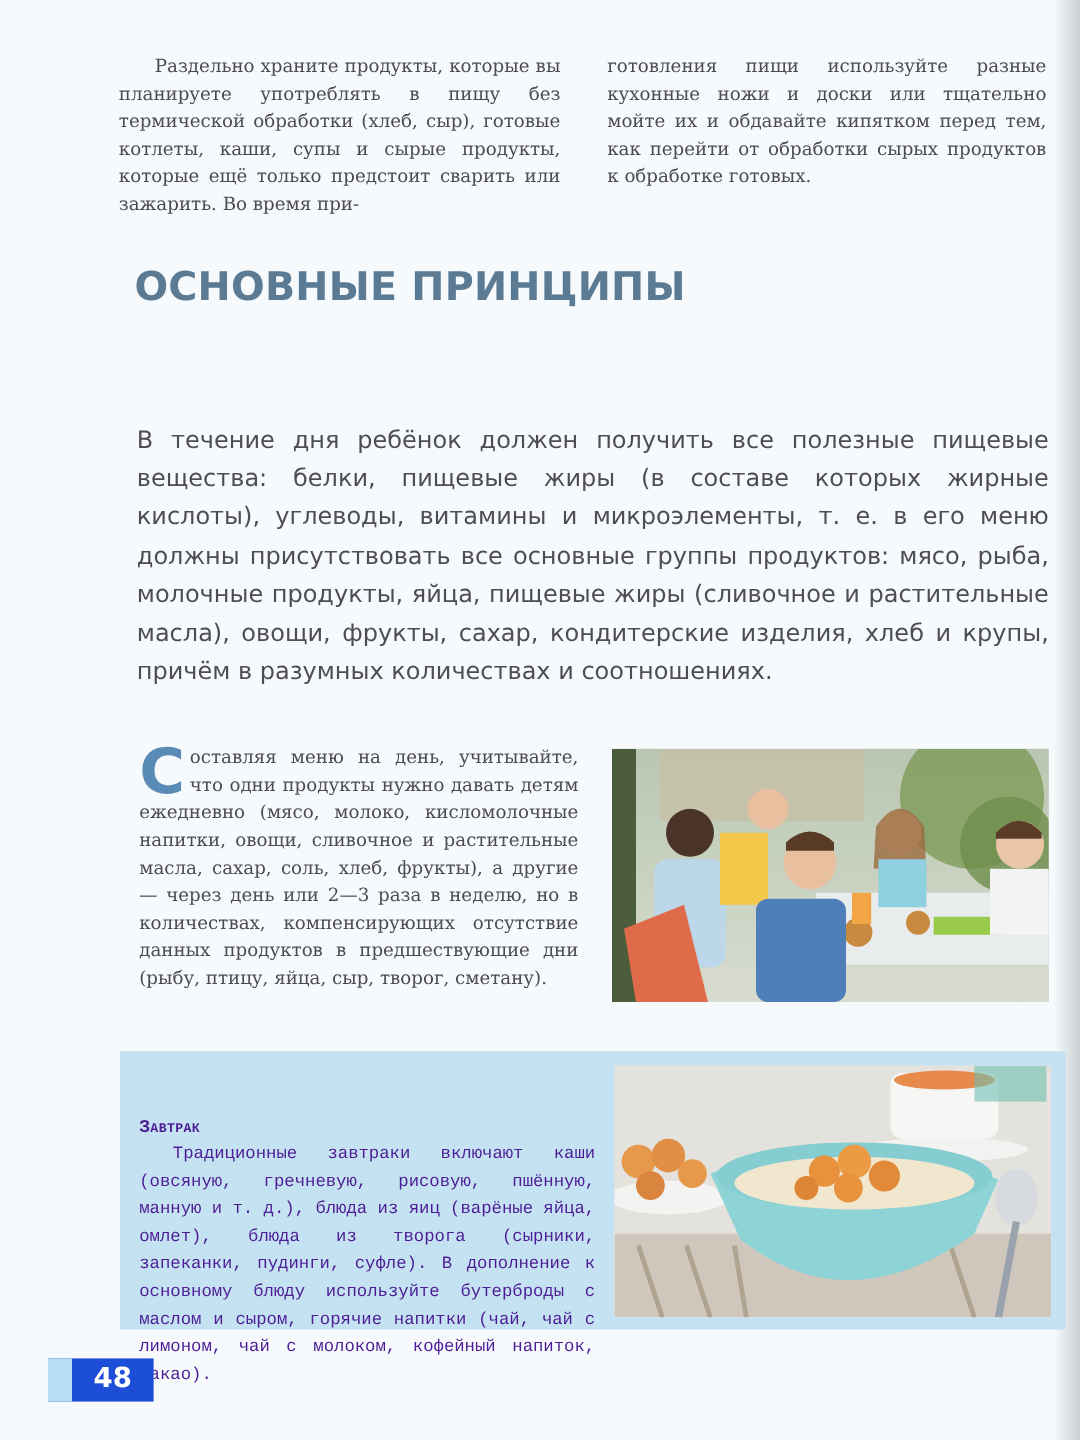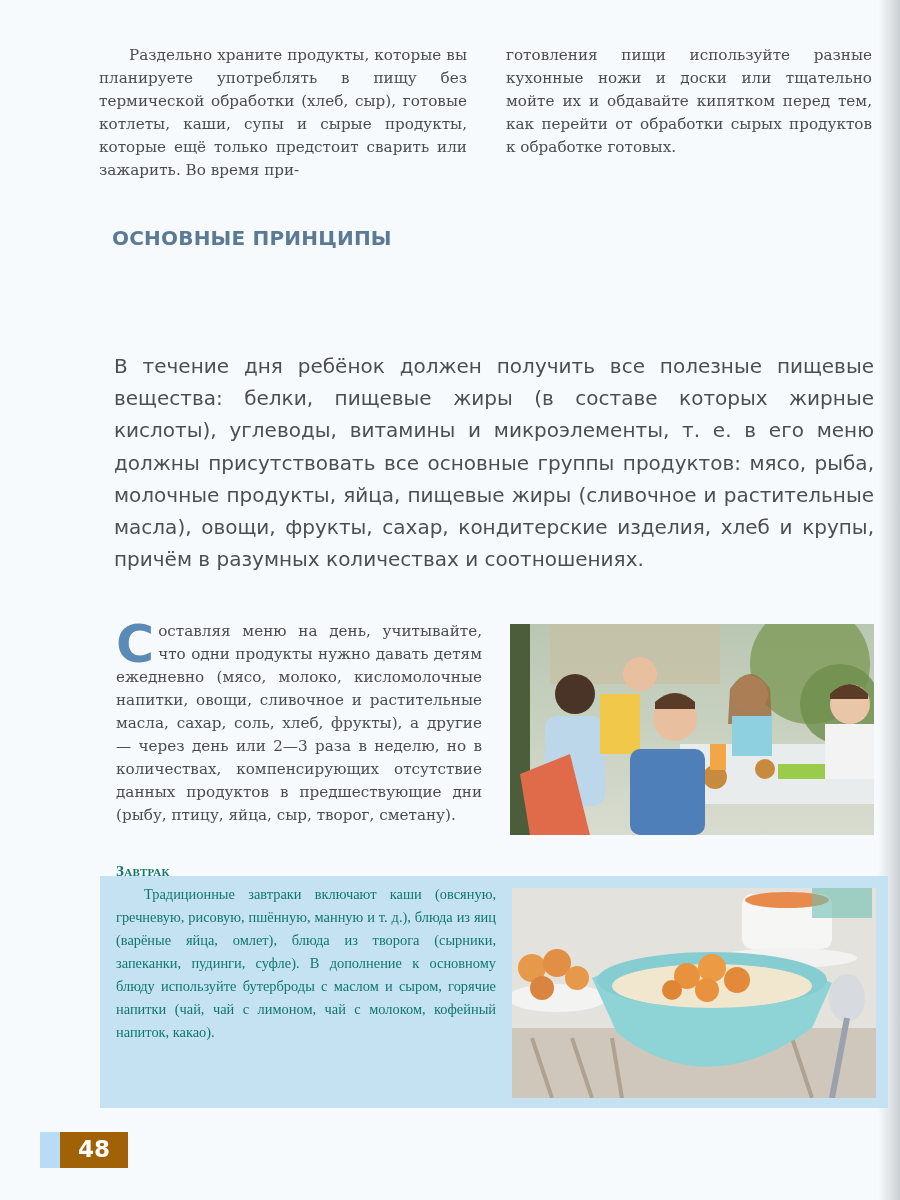--- a/index.html
+++ b/index.html
@@ -17,21 +17,21 @@
       font-family: "DejaVu Serif", serif;
       font-size: 15.2px; line-height: 23px; color: #4b4b50;
       text-align: justify;
     }
     .col-top { position: absolute; top: 44px; }
     .col-left { left: 99px; width: 368px; text-indent: 30px; }
     .col-right { left: 506px; width: 366px; }
     .heading {
       position: absolute; left: 112px; top: 218px; width: 560px;
       font-family: "DejaVu Sans", sans-serif; font-weight: bold;
-      font-size: 20px; line-height: 41px; color: #5b7a93;
+      font-size: 33px; line-height: 41px; color: #5b7a93;
       letter-spacing: 0.2px; text-transform: uppercase;
     }
     .lead {
       position: absolute; left: 114px; top: 350px; width: 760px;
       font-family: "DejaVu Sans", sans-serif; font-weight: 400;
       font-size: 20px; line-height: 32.2px; color: #4e4e52;
       text-align: justify;
     }
     .dropcap-para {
       position: absolute; left: 116px; top: 620px; width: 366px;
@@ -42,33 +42,33 @@
     }
     .photo-kids {
       position: absolute; left: 510px; top: 624px; width: 364px; height: 211px;
       overflow: hidden; background: #c9d4c6;
     }
     .blue-box {
       position: absolute; left: 100px; top: 876px; width: 788px; height: 232px;
       background: #c5e2f2;
     }
     .box-text {
-      position: absolute; left: 116px; top: 860px; width: 380px;
-      font-family: Liberation Serif, serif; font-size: 14.4px; line-height: 23px;
-      color: #0f766e; text-align: justify;
+      position: absolute; left: 116px; top: 928px; width: 380px;
+      font-family: Liberation Mono, monospace; font-size: 14.4px; line-height: 23px;
+      color: #4c1d95; text-align: justify;
     }
     .box-title { font-weight: bold; font-variant: small-caps; font-size: 15px; letter-spacing: 0.3px; }
     .box-body { text-indent: 28px; }
     .photo-oat {
       position: absolute; left: 512px; top: 888px; width: 364px; height: 210px;
       overflow: hidden; background: #e8e8e4;
     }
     .page-num-wrap {
       position: absolute; left: 40px; top: 1132px; width: 88px; height: 36px;
-      background: #a16207;
+      background: #1d4ed8;
     }
     .page-num-tab {
       position: absolute; left: 0; top: 0; width: 20px; height: 36px; background: #b8dcf5;
     }
     .page-num {
       position: absolute; left: 38px; top: 4px;
       font-family: "DejaVu Sans", sans-serif; font-weight: bold; font-size: 23px;
       color: #ffffff;
     }
   </style>

